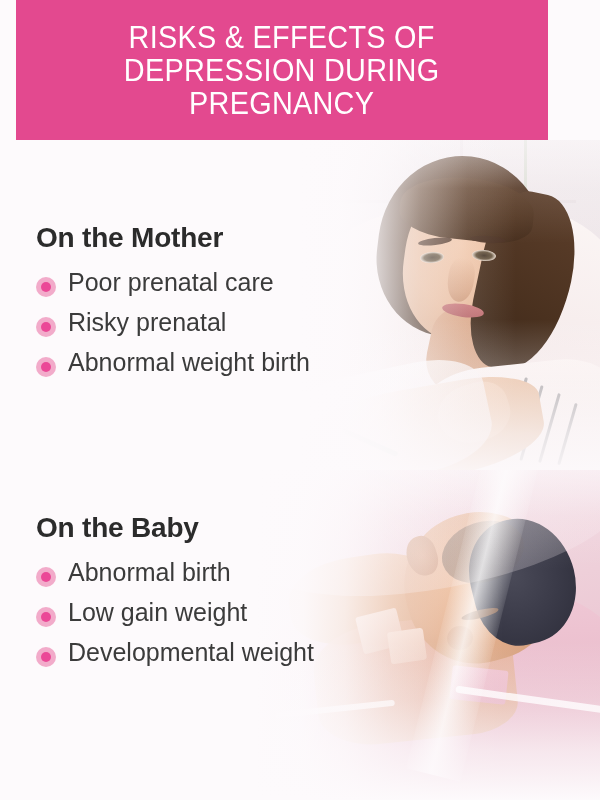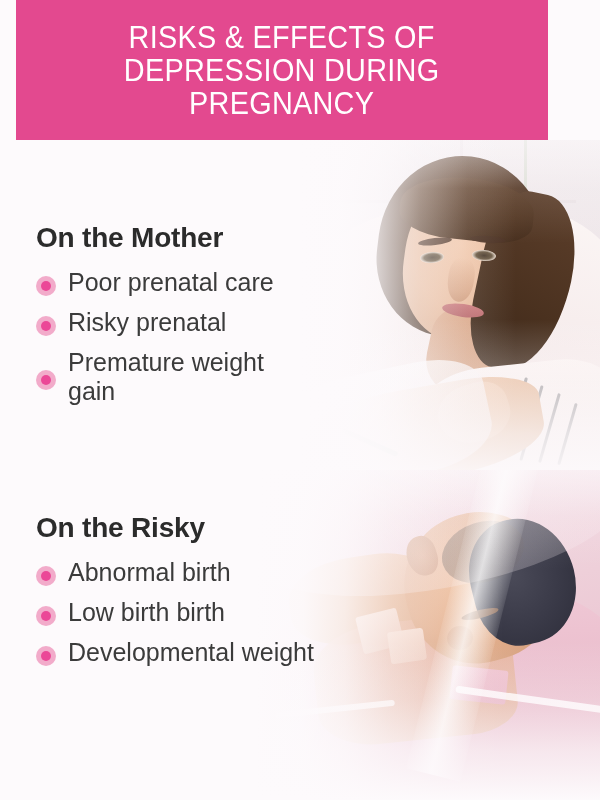--- a/index.html
+++ b/index.html
@@ -295,21 +295,21 @@
   .section-title {
     color:#2b2b2b;
     font-size:28px;
     font-weight:bold;
     letter-spacing:-0.2px;
     margin-bottom:14px;
   }
   .bullet-list { list-style:none; }
   .bullet-item {
     display:flex;
-    align-items:center;
+    align-items:flex-end;
     margin-bottom:11px;
   }
   .bullet-dot {
     flex:0 0 auto;
     width:20px; height:20px;
     border-radius:50%;
     background:#f2abca;
     margin-top:6px;
     margin-right:12px;
     position:relative;
@@ -412,35 +412,35 @@
         <li class="bullet-item">
           <span class="bullet-dot"></span>
           <span class="bullet-text">Poor prenatal care</span>
         </li>
         <li class="bullet-item">
           <span class="bullet-dot"></span>
           <span class="bullet-text">Risky prenatal</span>
         </li>
         <li class="bullet-item">
           <span class="bullet-dot"></span>
-          <span class="bullet-text">Premature weight gain</span>
+          <span class="bullet-text">Abnormal weight birth</span>
         </li>
       </ul>
     </div>
 
     <div class="section" id="section-baby">
-      <div class="section-title">On the Risky</div>
+      <div class="section-title">On the Baby</div>
       <ul class="bullet-list">
         <li class="bullet-item">
           <span class="bullet-dot"></span>
           <span class="bullet-text">Abnormal birth</span>
         </li>
         <li class="bullet-item">
           <span class="bullet-dot"></span>
-          <span class="bullet-text">Low birth birth</span>
+          <span class="bullet-text">Low gain weight</span>
         </li>
         <li class="bullet-item">
           <span class="bullet-dot"></span>
           <span class="bullet-text">Developmental weight</span>
         </li>
       </ul>
     </div>
 
   </div>
 

